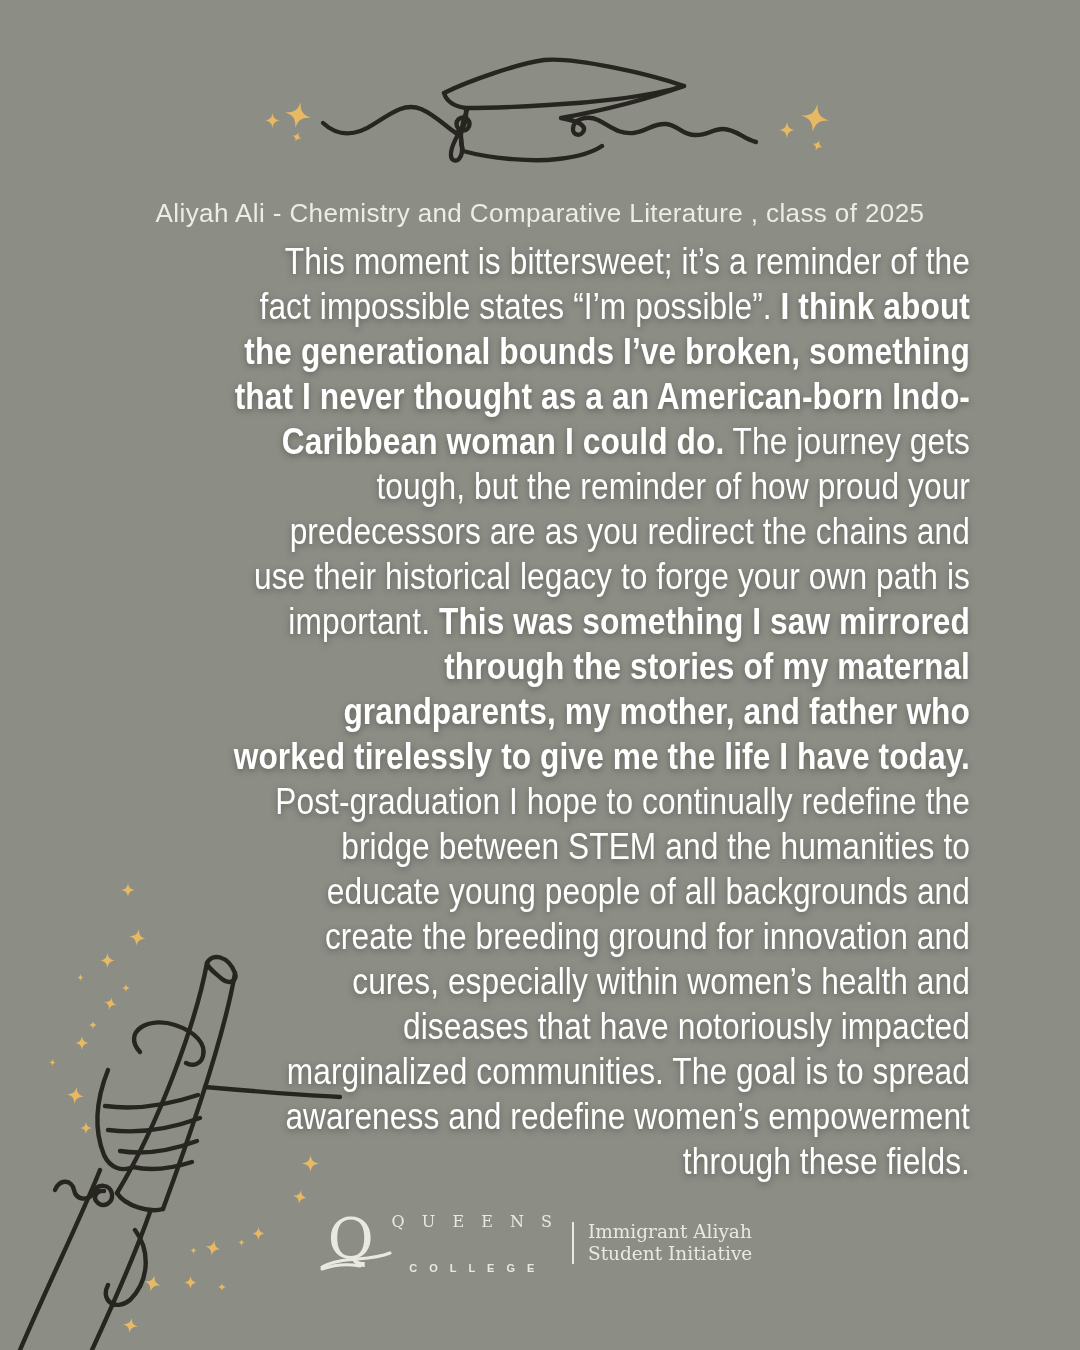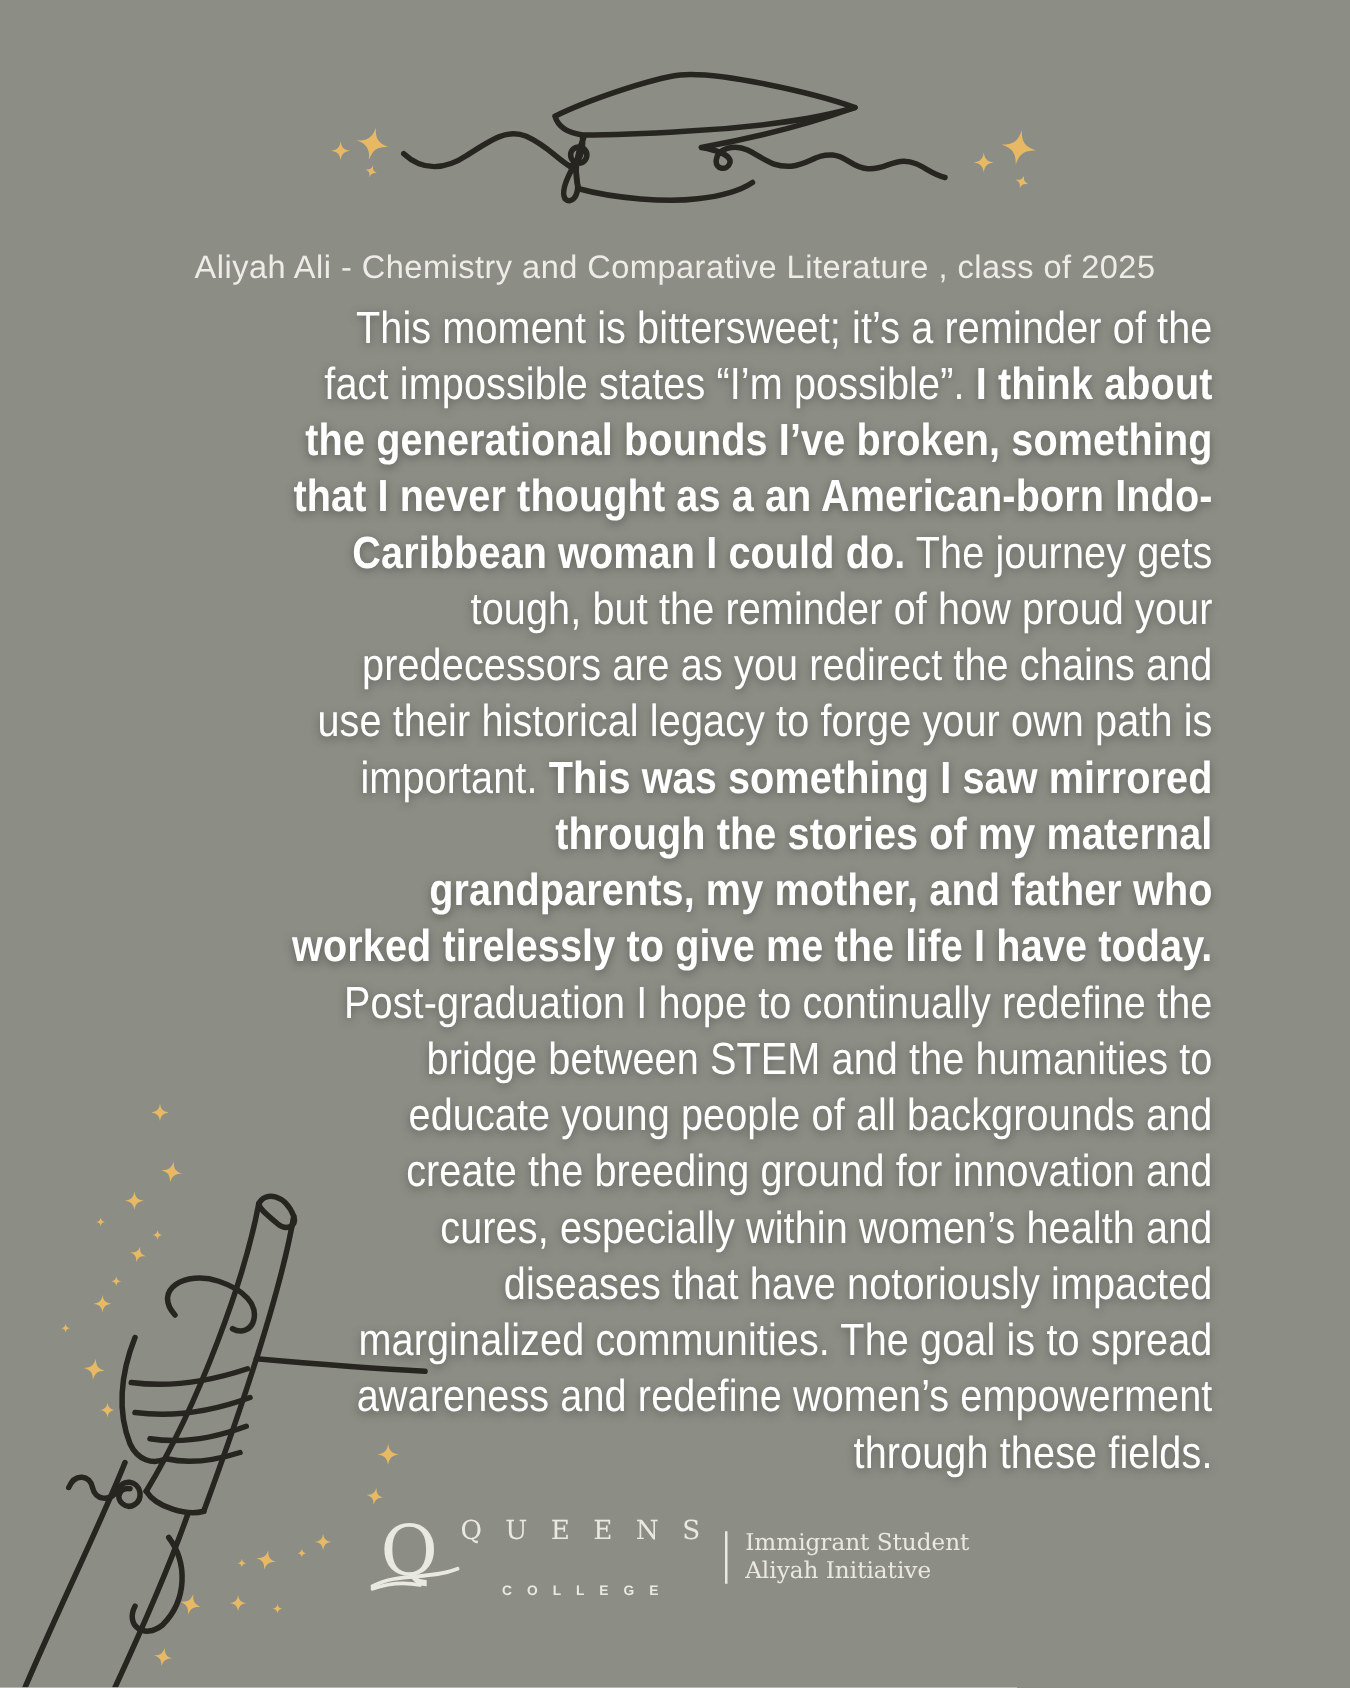--- a/index.html
+++ b/index.html
@@ -42,21 +42,21 @@
   }
   .logo-q{
     position:relative;
     font-family:"DejaVu Serif",serif;
     font-size:56px;line-height:.92;
     padding:0 6px 8px 0;
   }
   .logo-q svg{position:absolute;left:-8px;bottom:2px;width:72px;height:20px;}
   .logo-q svg path{fill:none;stroke:var(--logo-text,#eae9e1);stroke-width:3;stroke-linecap:round;}
   .logo-name{display:flex;flex-direction:column;align-items:center;gap:4px;margin:0 14px 0 6px;}
-  .queens{font-family:"DejaVu Serif",serif;font-size:21px;letter-spacing:6px;text-indent:6px;white-space:nowrap;}
+  .queens{font-family:"DejaVu Serif",serif;font-size:16px;letter-spacing:6px;text-indent:6px;white-space:nowrap;}
   .college{font-size:11px;font-weight:700;letter-spacing:4.5px;text-indent:4.5px;white-space:nowrap;margin-top:27px;}
   .logo-divider{width:2px;height:42px;background:var(--logo-text,#eae9e1);}
   .program{
     font-family:"DejaVu Serif",serif;
     font-size:18.5px;line-height:22px;
     margin-left:14px;
   }
 </style>
 </head>
 <body>
@@ -199,18 +199,18 @@
         <path d="M2 16 C 22 5 48 11 70 2"></path>
         <path d="M2 18 C 16 13 30 13 40 15"></path>
       </svg>
     </div>
     <div class="logo-name">
       <div class="queens">Q U E E N S</div>
       <div class="college">C O L L E G E</div>
     </div>
     <div class="logo-divider"></div>
     <div class="program">
-      <div>Immigrant Student</div>
-      <div>Aliyah Initiative</div>
+      <div>Immigrant Aliyah</div>
+      <div>Student Initiative</div>
     </div>
   </div>
 
 </div>
 
 </body></html>

